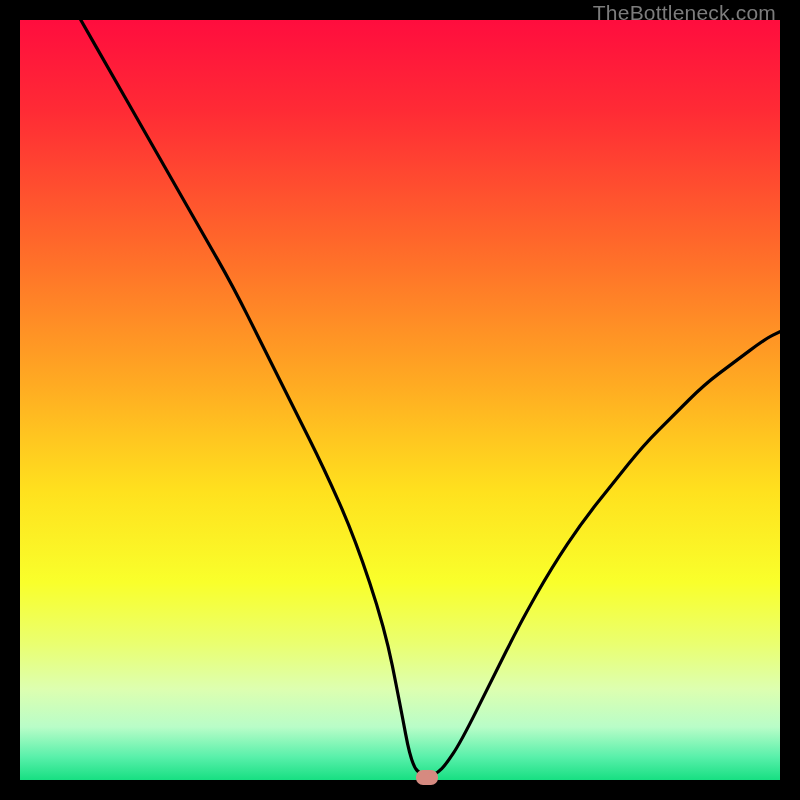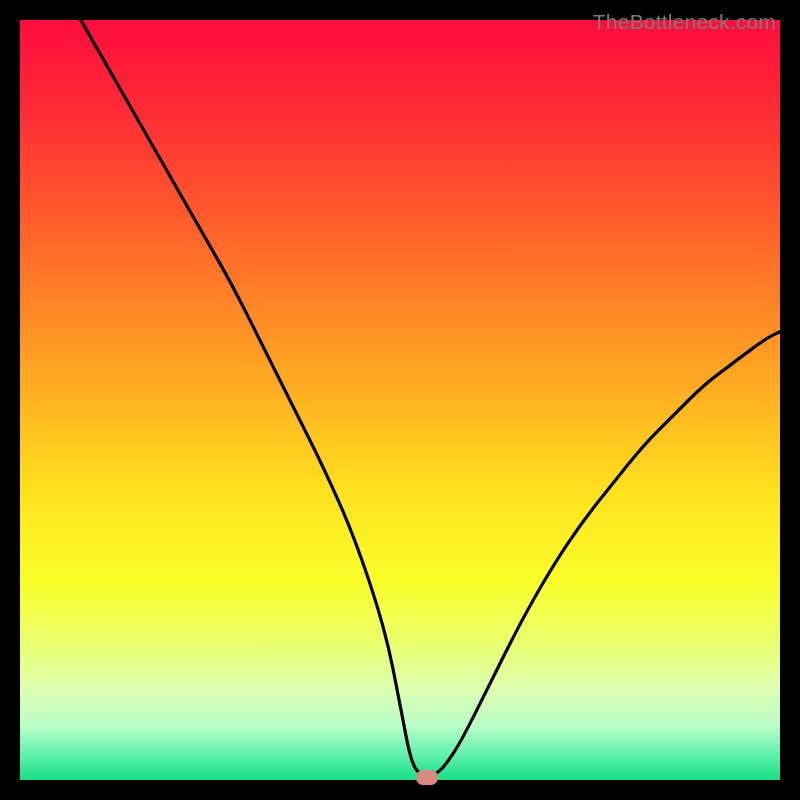--- a/index.html
+++ b/index.html
@@ -14,21 +14,21 @@
   .frame {
     position: absolute;
     left: 20px;
     top: 20px;
     width: 760px;
     height: 760px;
     background: #000;
   }
   .watermark {
     position: absolute;
-    top: 10px;
+    top: 1px;
     right: 24px;
     color: #7c7c7c;
     font-size: 21px;
     letter-spacing: 0.2px;
     font-weight: 500;
   }
   svg {
     position: absolute;
     left: 20px;
     top: 20px;

